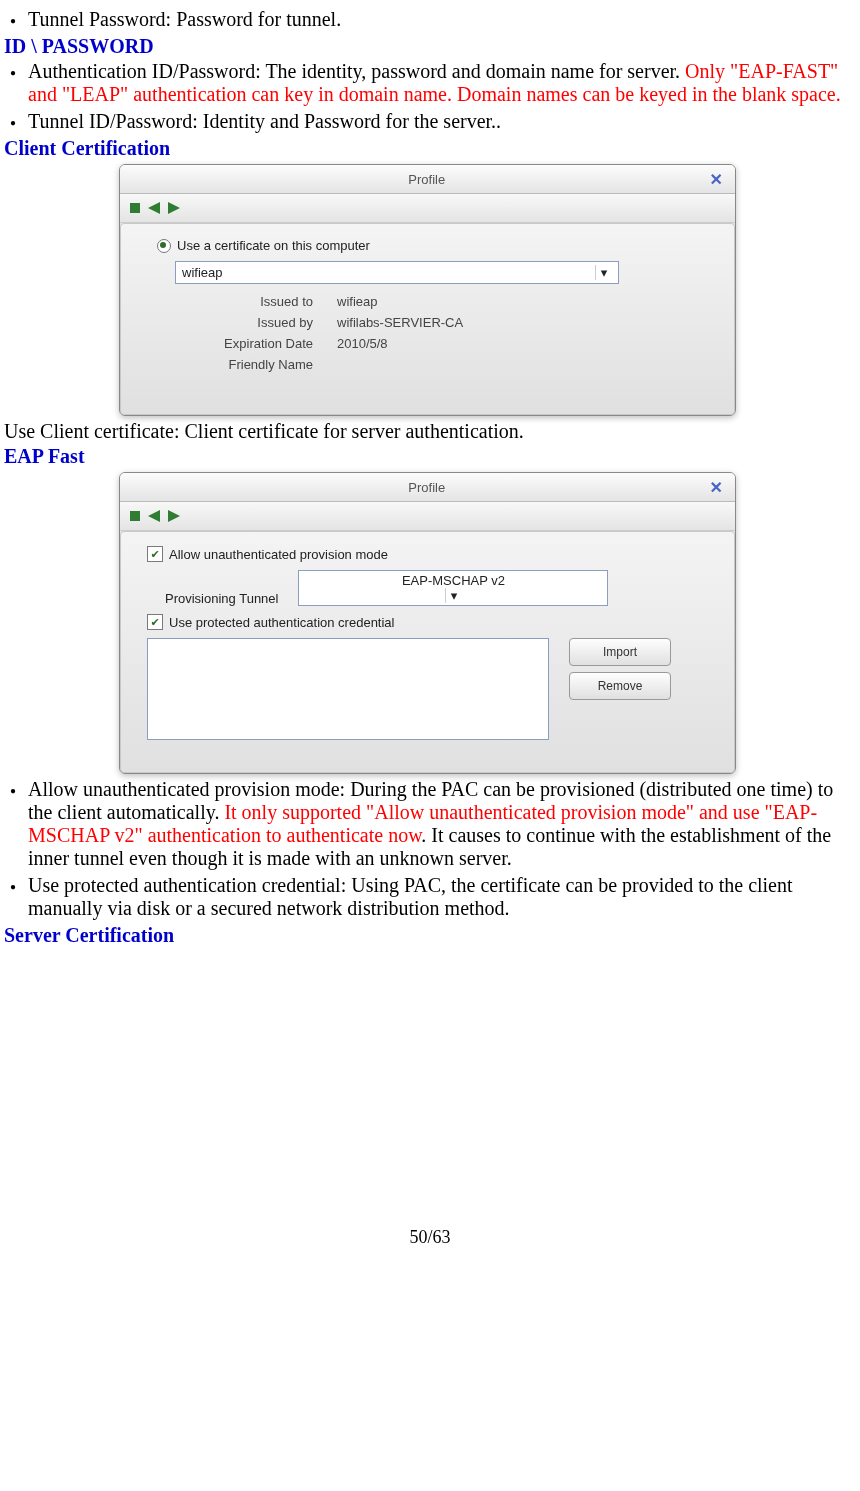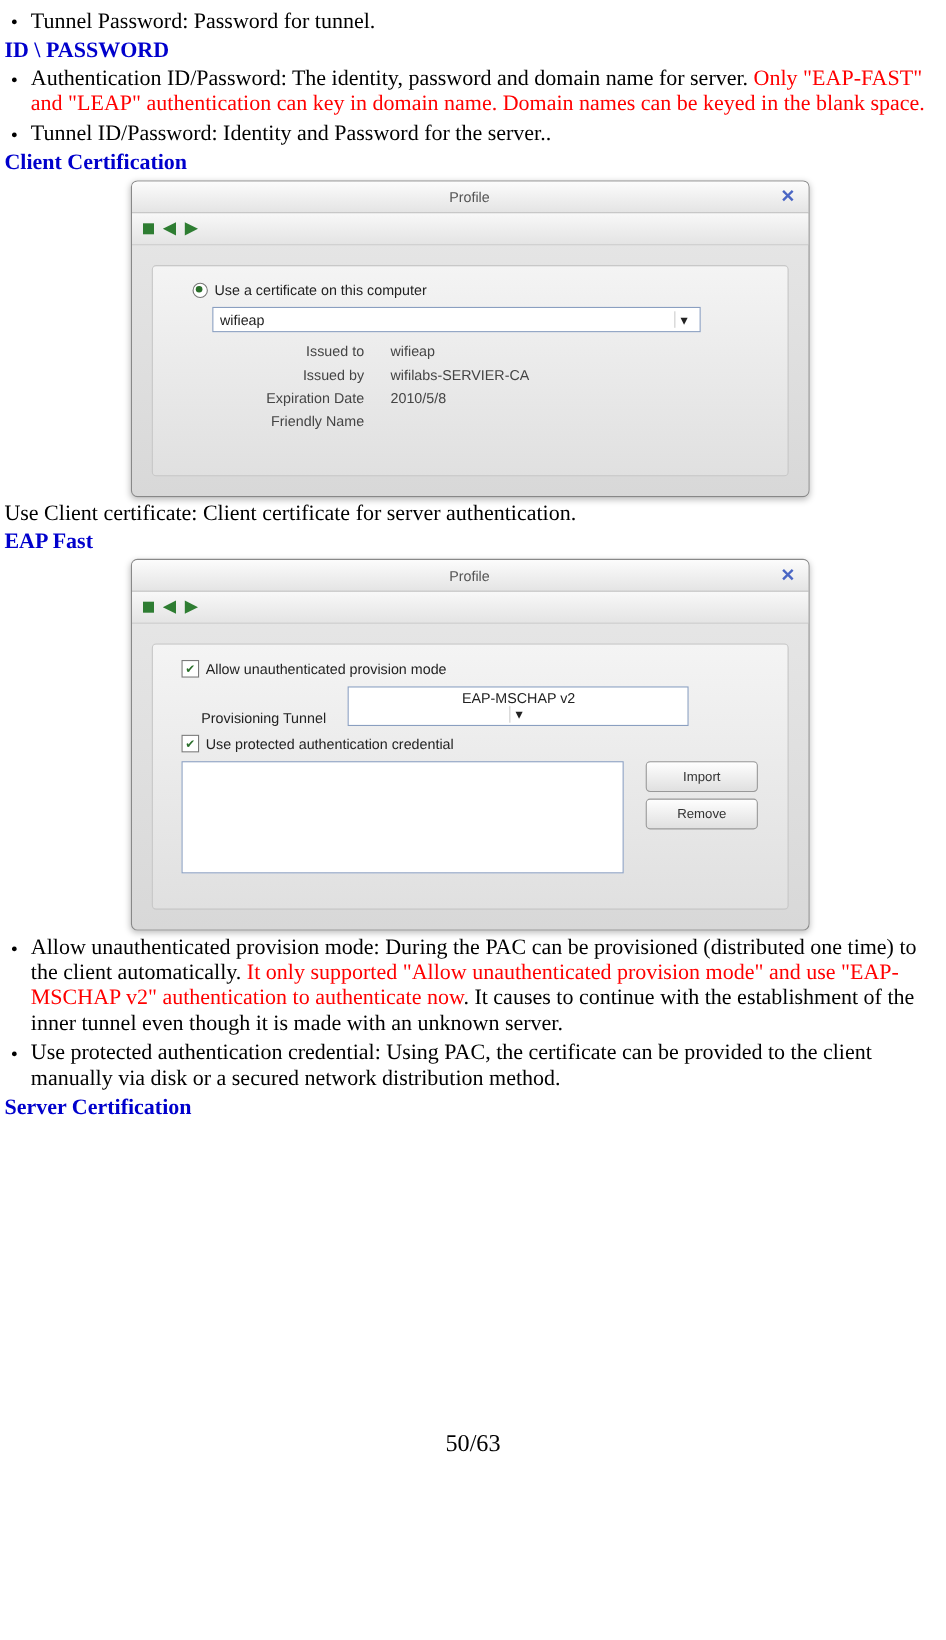--- a/index.html
+++ b/index.html
@@ -80,21 +80,21 @@
       border-color: transparent #2e7d32 transparent transparent;
     }
     .nav-right {
       border-width: 6px 0 6px 12px;
       border-color: transparent transparent transparent #2e7d32;
     }
     .dialog-body {
       background: linear-gradient(#f4f4f4, #e0e0e0);
       padding: 14px 20px 32px 36px;
       border-top: 2px solid #fff;
-      margin: 18px;
+      margin: 0;
       border-radius: 4px;
       border: 1px solid #c8c8c8;
       position: relative;
     }
     .radio-row {
       display: flex;
       align-items: center;
       gap: 6px;
       margin-bottom: 8px;
     }
@@ -186,21 +186,21 @@
       font-size: 12px;
       display: flex;
       align-items: center;
       justify-content: center;
       color: #333;
     }
     .plain-line { margin: 2px 0; }
     .page-num {
       text-align: center;
       margin-top: 280px;
-      font-size: 22px;
+      font-size: 18px;
     }
   </style>
 </head>
 <body>
 
 <div class="bullet-item">
   <span class="dot">●</span>
   <span>Tunnel Password: Password for tunnel.</span>
 </div>
 

